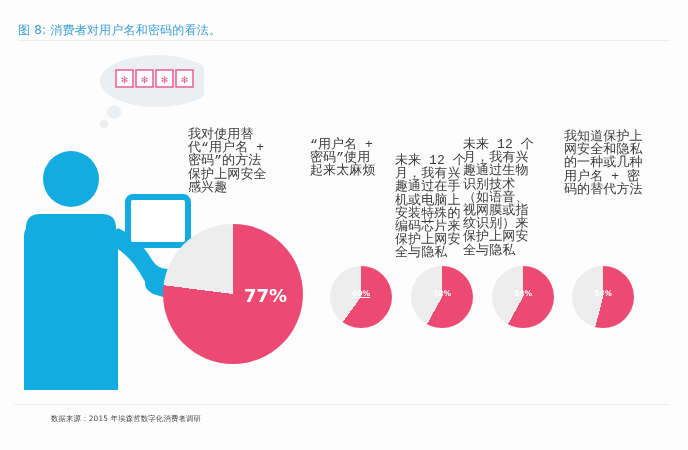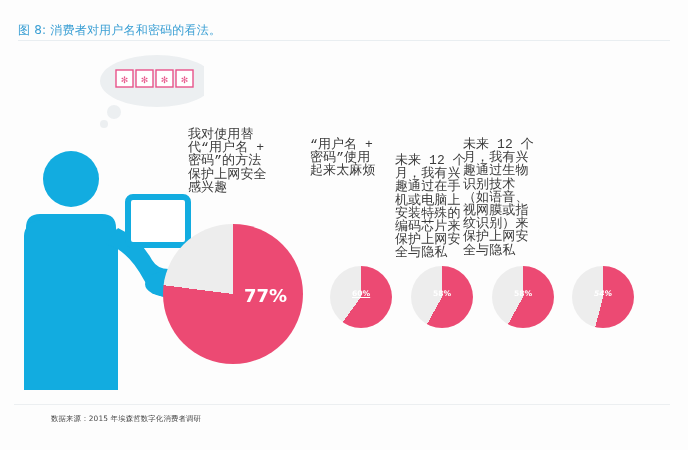--- a/index.html
+++ b/index.html
@@ -180,20 +180,21 @@
       <g>
         <rect x="114" y="149" width="60" height="48" rx="5" fill="#ffffff" stroke="#12ace0" stroke-width="6"></rect>
       </g>
     </svg>
   </div>
 
   <div class="col-text c0">我对使用替代“用户名 + 密码”的方法保护上网安全感兴趣</div>
   <div class="col-text c1">“用户名 + 密码”使用起来太麻烦</div>
   <div class="col-text c2">未来 12 个月，我有兴趣通过在手机或电脑上安装特殊的编码芯片来保护上网安全与隐私</div>
   <div class="col-text c3">未来 12 个月，我有兴趣通过生物识别技术（如语音、视网膜或指纹识别）来保护上网安全与隐私</div>
+  <div class="col-text c4">我知道保护上网安全和隐私的一种或几种用户名 + 密码的替代方法</div>
 
   <div class="pie pie-big" id="pie0" style="background: conic-gradient(rgb(236, 74, 115) 0deg, rgb(236, 74, 115) 277.2deg, rgb(237, 237, 237) 277.2deg, rgb(237, 237, 237) 360deg);"></div>
   <div class="pie pie-small ps0" id="pie1" style="background: conic-gradient(rgb(236, 74, 115) 0deg, rgb(236, 74, 115) 216deg, rgb(237, 237, 237) 216deg, rgb(237, 237, 237) 360deg);"></div>
   <div class="pie pie-small ps1" id="pie2" style="background: conic-gradient(rgb(236, 74, 115) 0deg, rgb(236, 74, 115) 208.8deg, rgb(237, 237, 237) 208.8deg, rgb(237, 237, 237) 360deg);"></div>
   <div class="pie pie-small ps2" id="pie3" style="background: conic-gradient(rgb(236, 74, 115) 0deg, rgb(236, 74, 115) 208.8deg, rgb(237, 237, 237) 208.8deg, rgb(237, 237, 237) 360deg);"></div>
   <div class="pie pie-small ps3" id="pie4" style="background: conic-gradient(rgb(236, 74, 115) 0deg, rgb(236, 74, 115) 194.4deg, rgb(237, 237, 237) 194.4deg, rgb(237, 237, 237) 360deg);"></div>
 
   <div class="pie-label big">77%</div>
   <div class="pie-label small pl0">60%</div>
   <div class="pie-label small pl1">58%</div>

